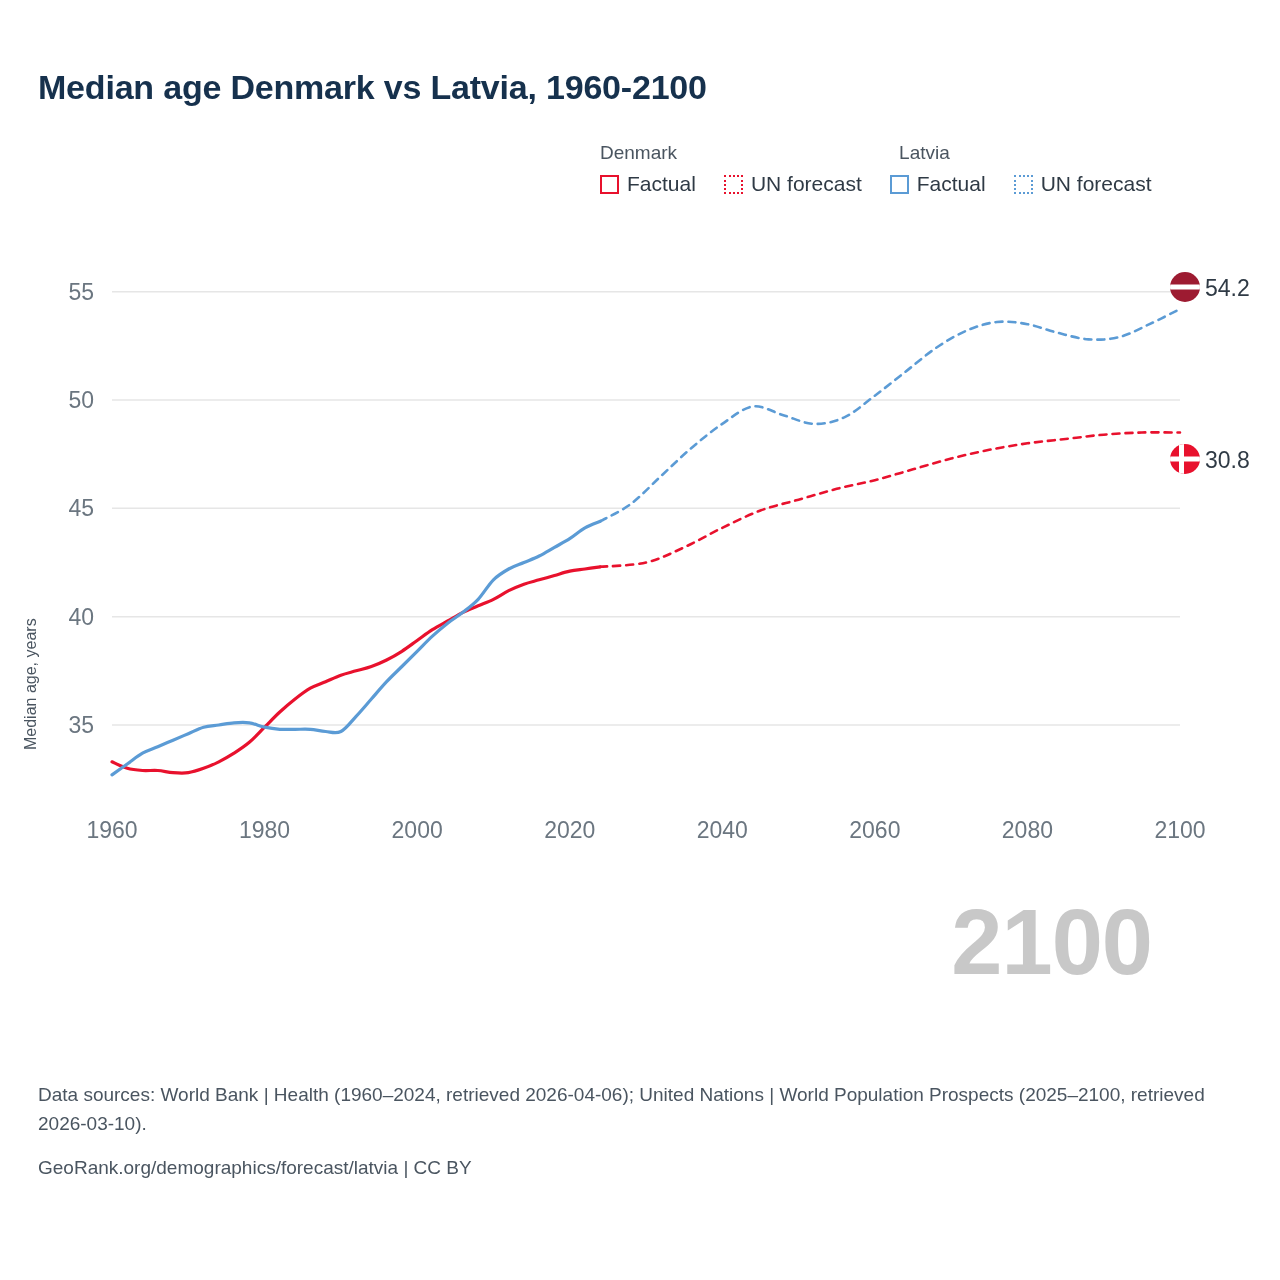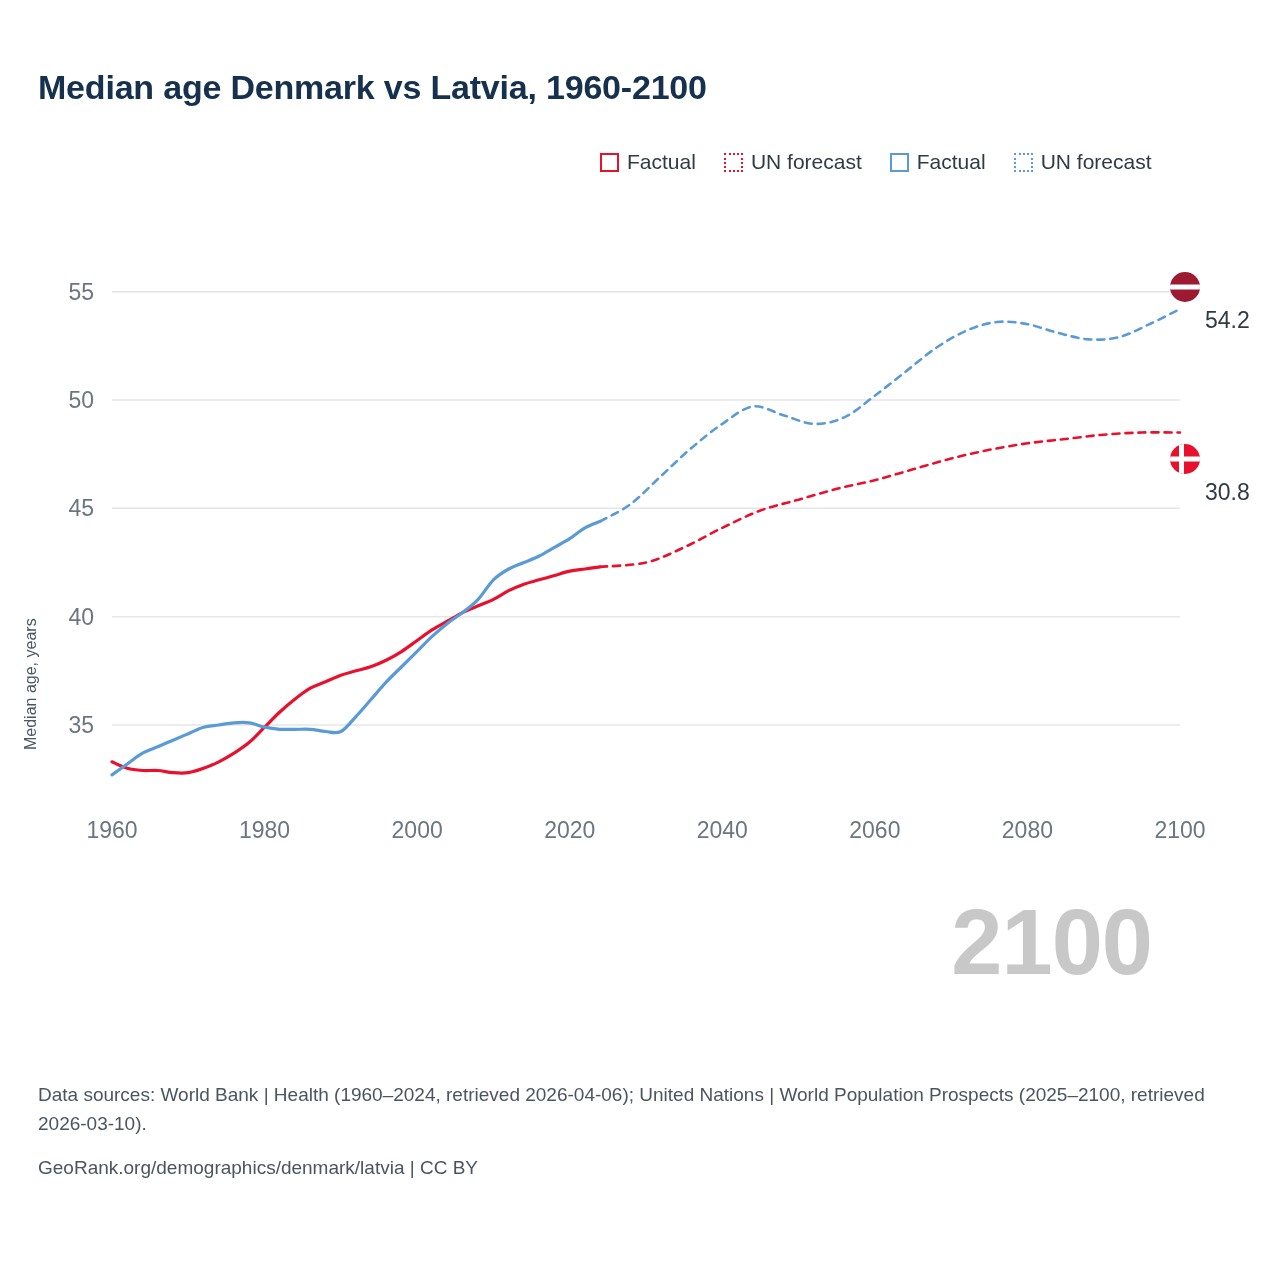--- a/index.html
+++ b/index.html
@@ -93,21 +93,20 @@
     font-size: 92px;
     font-weight: bold;
     color: #c8c8c8;
     letter-spacing: -1px;
   }
 
   .endlabel {
     position: absolute;
     font-size: 23px;
     color: #2f3a45;
-    margin-top: 32px;
   }
   .endlabel.lv { left: 1205px; top: 275px; }
   .endlabel.dk { left: 1205px; top: 447px; }
 
   .flag {
     position: absolute;
     width: 30px;
     height: 30px;
     border-radius: 50%;
     overflow: hidden;
@@ -128,20 +127,24 @@
   .footer .line2 { margin-top: 14px; }
 </style>
 </head>
 <body>
 
 <div class="page">
 
   <div class="chart-title">Median age Denmark vs Latvia, 1960-2100</div>
 
   <div class="legend">
+    <div class="legend-groups">
+      <div>Denmark</div>
+      <div>Latvia</div>
+    </div>
     <div class="legend-rows">
       <div class="legend-item">
         <span class="swatch sw-dk-solid"></span>
         <span>Factual</span>
       </div>
       <div class="legend-item">
         <span class="swatch sw-dk-dot"></span>
         <span>UN forecast</span>
       </div>
       <div class="legend-item">
@@ -196,16 +199,16 @@
     <svg width="30" height="30" viewBox="0 0 30 30">
       <rect x="0" y="0" width="30" height="30" fill="#e8112d"></rect>
       <rect x="0" y="12.5" width="30" height="5" fill="#ffffff"></rect>
       <rect x="9" y="0" width="5" height="30" fill="#ffffff"></rect>
     </svg>
   </div>
   <div class="endlabel dk">30.8</div>
 
   <div class="footer">
     <div>Data sources: World Bank | Health (1960–2024, retrieved 2026-04-06); United Nations | World Population Prospects (2025–2100, retrieved 2026-03-10).</div>
-    <div class="line2">GeoRank.org/demographics/denmark/latvia | CC BY</div>
+    <div class="line2">GeoRank.org/demographics/forecast/latvia | CC BY</div>
   </div>
 
 </div>
 
 </body></html>

